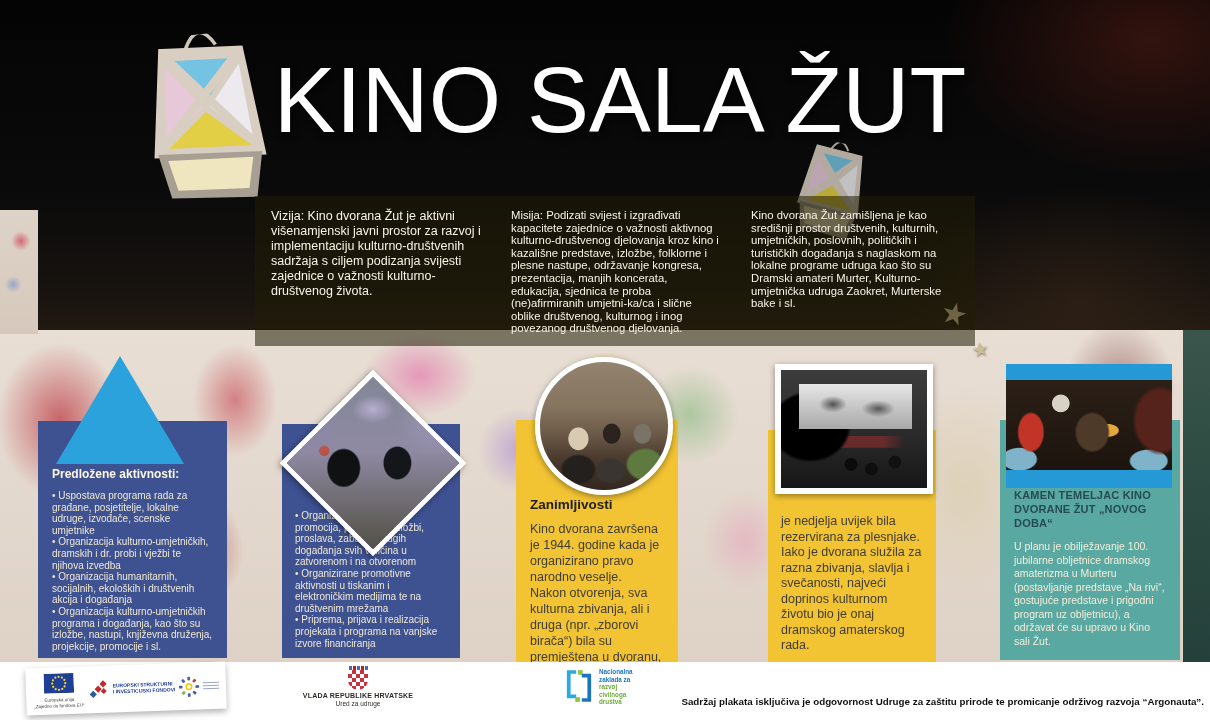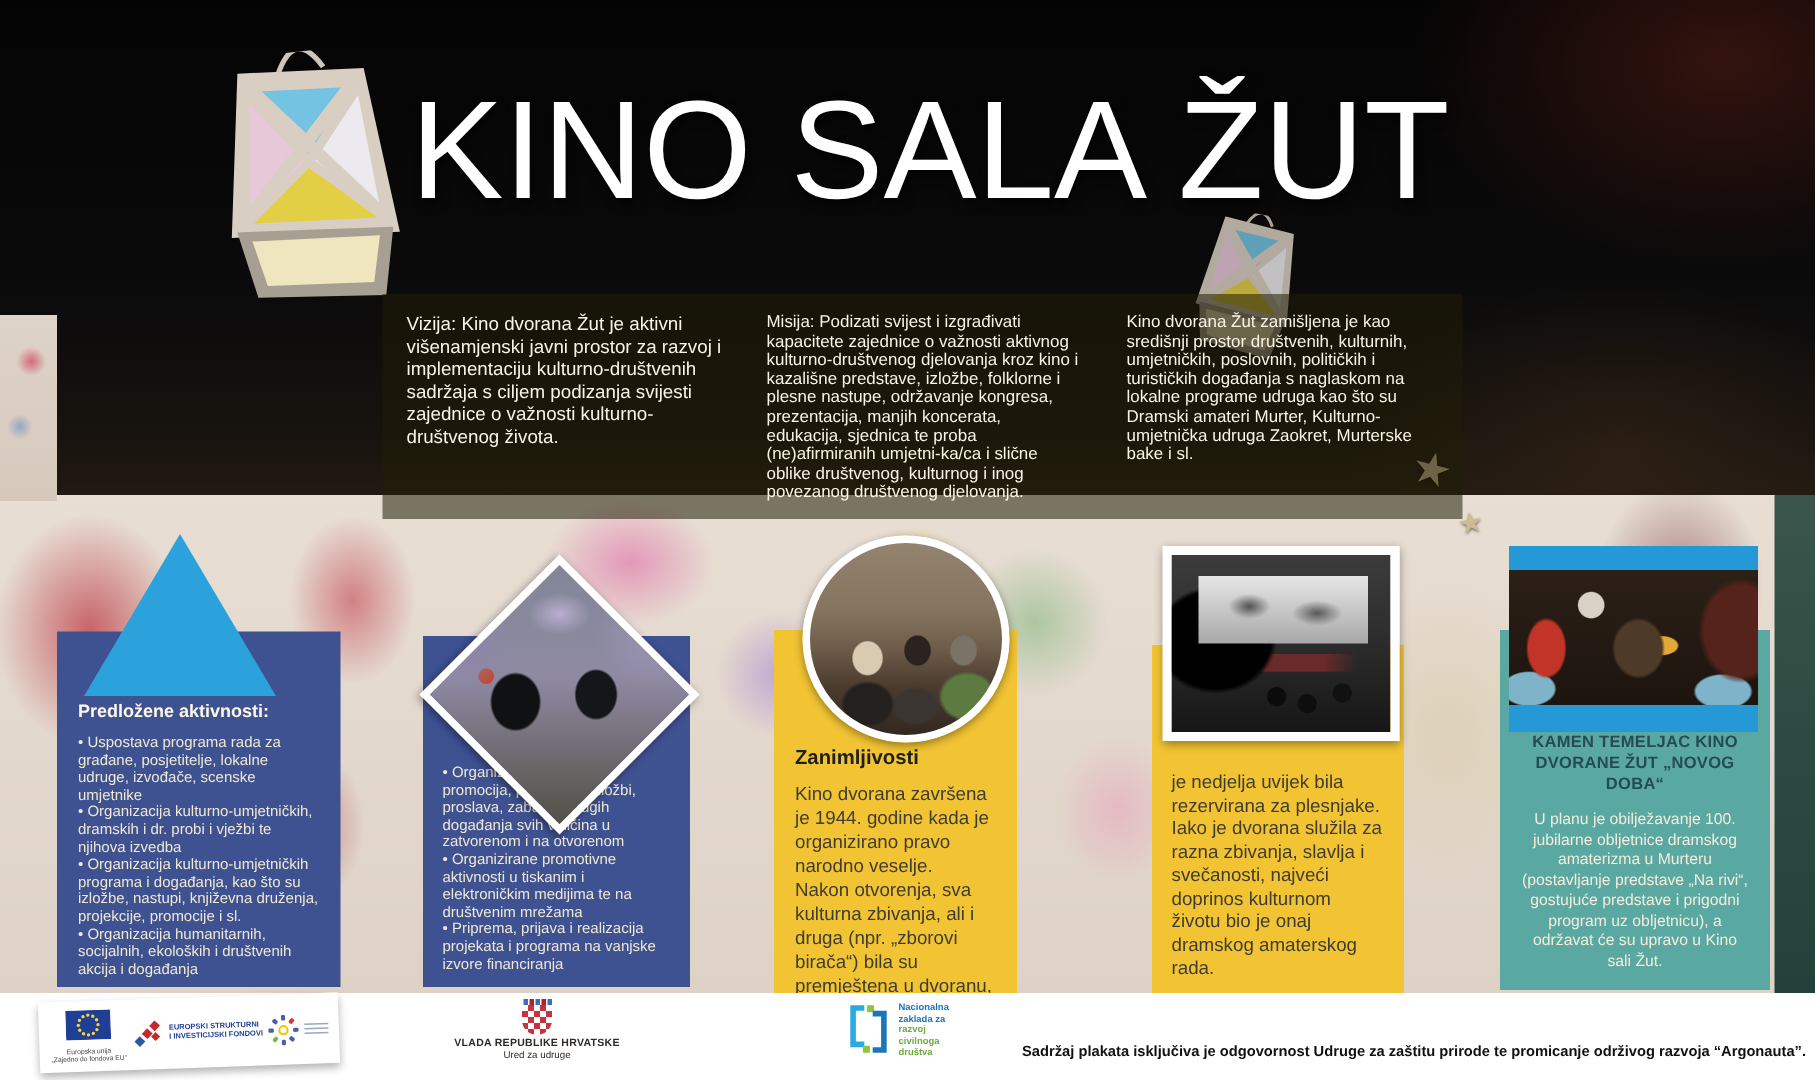--- a/index.html
+++ b/index.html
@@ -50,21 +50,21 @@
   .intro{position:absolute;left:255px;top:196px;width:720px;height:150px;z-index:3;
     background:rgba(32,30,6,.55);display:flex;box-sizing:border-box;}
   .intro-col{width:240px;box-sizing:border-box;padding:13px 14px 0 16px;color:#f8f4e6;}
   .intro-col.vizija{font-size:12.5px;line-height:15px;}
   .intro-col.misija,.intro-col.koncept{font-size:11.3px;line-height:12.6px;}
   .intro-label{font-weight:normal;}
   
   .card{position:absolute;z-index:4;box-sizing:border-box;}
   .card-blue{background:var(--card-blue,#3E5191);}
   .card-yellow{background:var(--card-yellow,#F2C433);}
-  .card-teal{background:var(--card-teal,#5AA8A2);text-align:center;}
+  .card-teal{background:var(--card-teal,#5AA8A2);}
   #card1{left:38px;top:421px;width:189px;height:237px;padding:46px 14px 0;}
   #card2{left:282px;top:424px;width:178px;height:234px;padding:86px 13px 0;}
   #card3{left:516px;top:420px;width:162px;height:242px;padding:77px 14px 0;}
   #card4{left:768px;top:430px;width:168px;height:268px;padding:84px 13px 0;}
   #card5{left:1000px;top:420px;width:180px;height:240px;padding:68px 14px 0;}
   .card-title-light{font-size:12px;font-weight:bold;color:#fdf8e8;margin:0 0 9px;}
   .card-list{list-style:none;margin:0;padding:0;font-size:10px;line-height:11.6px;color:#efe8d4;}
   .card-list li::before{content:"• ";}
   .card-list li{margin:0;}
   #card3 .card-title-dark{font-size:13.5px;font-weight:bold;color:#20201a;margin:0 0 9px;}
@@ -191,22 +191,22 @@
     <div class="intro-col vizija"><span class="intro-label">Vizija:</span><span> Kino dvorana Žut je aktivni višenamjenski javni prostor za razvoj i implementaciju kulturno-društvenih sadržaja s ciljem podizanja svijesti zajednice o važnosti kulturno-društvenog života.</span></div>
     <div class="intro-col misija"><span class="intro-label">Misija:</span><span> Podizati svijest i izgrađivati kapacitete zajednice o važnosti aktivnog kulturno-društvenog djelovanja kroz kino i kazališne predstave, izložbe, folklorne i plesne nastupe, održavanje kongresa, prezentacija, manjih koncerata, edukacija, sjednica te proba (ne)afirmiranih umjetni-ka/ca i slične oblike društvenog, kulturnog i inog povezanog društvenog djelovanja.</span></div>
     <div class="intro-col koncept"><span>Kino dvorana Žut zamišljena je kao središnji prostor društvenih, kulturnih, umjetničkih, poslovnih, političkih i turističkih događanja s naglaskom na lokalne programe udruga kao što su Dramski amateri Murter, Kulturno-umjetnička udruga Zaokret, Murterske bake i sl.</span></div>
   </div>
 
   <div id="card1" class="card card-blue">
     <div class="card-title-light">Predložene aktivnosti:</div>
     <ul class="card-list">
       <li>Uspostava programa rada za građane, posjetitelje, lokalne udruge, izvođače, scenske umjetnike</li>
       <li>Organizacija kulturno-umjetničkih, dramskih i dr. probi i vježbi te njihova izvedba</li>
+      <li>Organizacija humanitarnih, socijalnih, ekoloških i društvenih akcija i događanja</li>
       <li>Organizacija kulturno-umjetničkih programa i događanja, kao što su izložbe, nastupi, književna druženja, projekcije, promocije i sl.</li>
-      <li>Organizacija humanitarnih, socijalnih, ekoloških i društvenih akcija i događanja</li>
     </ul>
   </div>
 
   <div id="card2" class="card card-blue">
     <ul class="card-list">
       <li>Organizacija koncerata, promocija, predstava, izložbi, proslava, zabava i drugih događanja svih veličina u zatvorenom i na otvorenom</li>
       <li>Organizirane promotivne aktivnosti u tiskanim i elektroničkim medijima te na društvenim mrežama</li>
       <li>Priprema, prijava i realizacija projekata i programa na vanjske izvore financiranja</li>
     </ul>
   </div>

